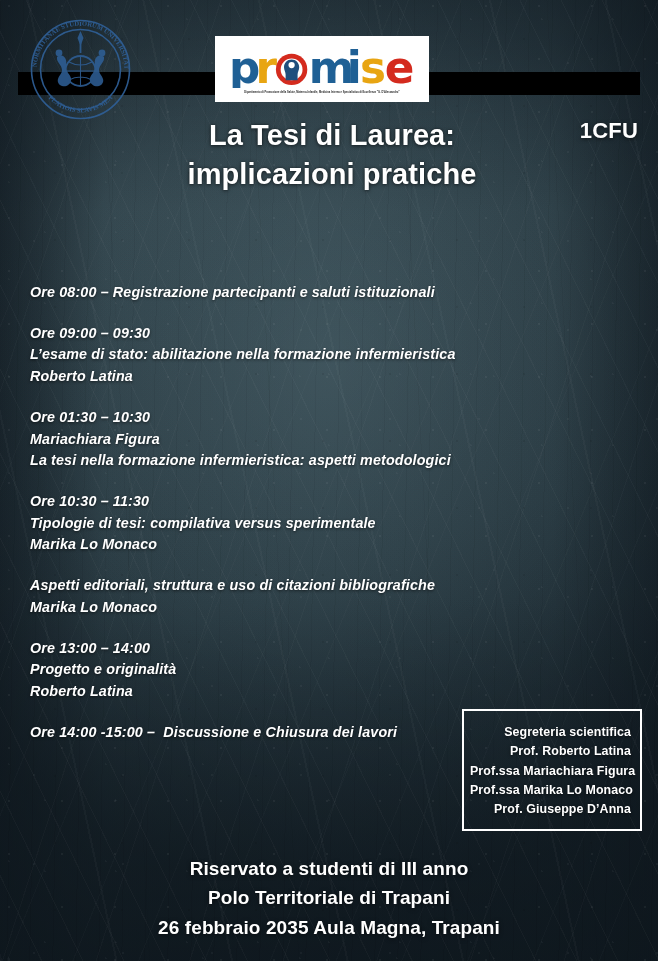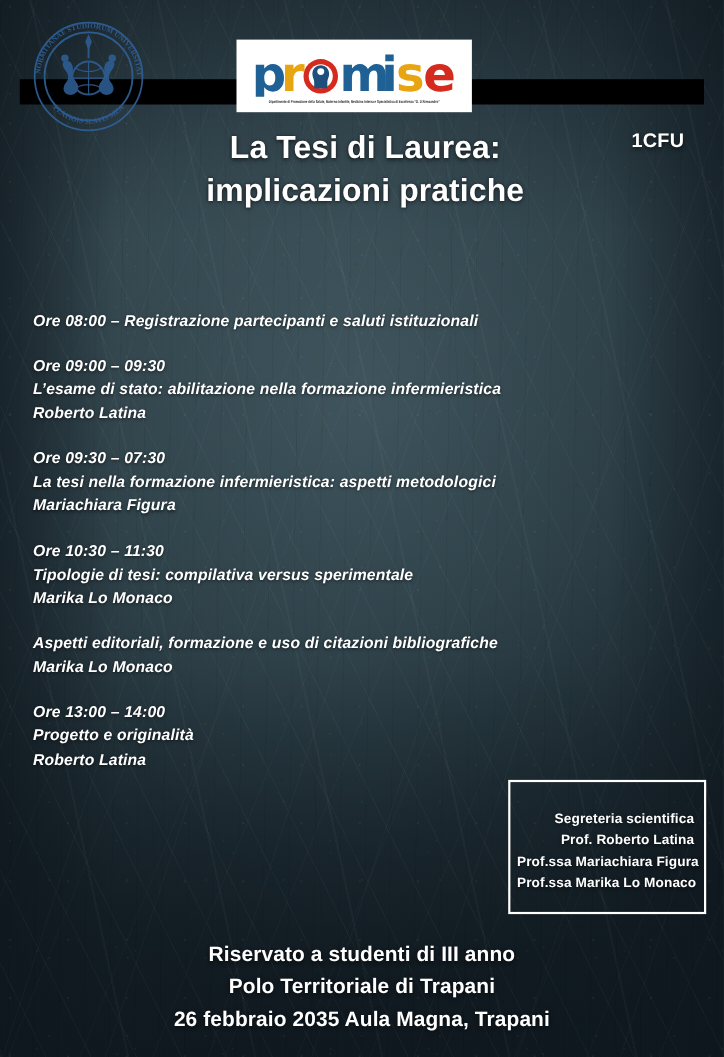--- a/index.html
+++ b/index.html
@@ -103,22 +103,22 @@
     font-weight: bold;
     line-height: 1.35;
     letter-spacing: .1px;
     text-shadow: 0 1px 4px rgba(0,0,0,.55), 0 0 2px rgba(0,0,0,.4);
     padding-left: 18px;
     box-sizing: border-box;
     z-index: 3;
   }
   .cfu-badge {
     position: absolute;
-    right: 36px; top: 118px;
-    font-size: 18px;
+    right: 20px; top: 118px;
+    font-size: 22px;
     font-weight: bold;
     letter-spacing: .2px;
     text-shadow: 0 1px 4px rgba(0,0,0,.6);
     z-index: 4;
   }
 
   
   .schedule {
     position: absolute;
     left: 30px; top: 282px;
@@ -138,21 +138,21 @@
   }
 
   
   .segreteria {
     position: absolute;
     left: 462px; top: 709px;
     width: 180px; height: 122px;
     border: 2px solid #ffffff;
     box-sizing: border-box;
     text-align: right;
-    padding: 24px 9px 6px 6px;
+    padding: 12px 9px 6px 6px;
     z-index: 3;
   }
   .seg-line {
     font-size: 12.4px;
     font-weight: bold;
     line-height: 1.56;
     letter-spacing: .1px;
     white-space: nowrap;
     text-shadow: 0 1px 3px rgba(0,0,0,.6);
   }
@@ -253,51 +253,55 @@
       <div class="sched-line">Ore 08:00 – Registrazione partecipanti e saluti istituzionali</div>
     </div>
 
     <div class="sched-block">
       <div class="sched-line">Ore 09:00 – 09:30</div>
       <div class="sched-line">L’esame di stato: abilitazione nella formazione infermieristica</div>
       <div class="sched-line">Roberto Latina</div>
     </div>
 
     <div class="sched-block">
-      <div class="sched-line">Ore 09:30 – 07:30</div>
+      <div class="sched-line">Ore 01:30 – 10:30</div>
+      <div class="sched-line">Mariachiara Figura</div>
       <div class="sched-line">La tesi nella formazione infermieristica: aspetti metodologici</div>
-      <div class="sched-line">Mariachiara Figura</div>
     </div>
 
     <div class="sched-block">
       <div class="sched-line">Ore 10:30 – 11:30</div>
       <div class="sched-line">Tipologie di tesi: compilativa versus sperimentale</div>
       <div class="sched-line">Marika Lo Monaco</div>
     </div>
 
 
     <div class="sched-block">
-      <div class="sched-line">Aspetti editoriali, formazione e uso di citazioni bibliografiche</div>
+      <div class="sched-line">Aspetti editoriali, struttura e uso di citazioni bibliografiche</div>
       <div class="sched-line">Marika Lo Monaco</div>
     </div>
 
     <div class="sched-block">
       <div class="sched-line">Ore 13:00 – 14:00</div>
       <div class="sched-line">Progetto e originalità</div>
       <div class="sched-line">Roberto Latina</div>
     </div>
 
+    <div class="sched-block">
+      <div class="sched-line">Ore 14:00 -15:00 –  Discussione e Chiusura dei lavori</div>
+    </div>
 
   </div>
 
   <div class="segreteria">
     <div class="seg-line">Segreteria scientifica</div>
     <div class="seg-line">Prof. Roberto Latina</div>
     <div class="seg-line">Prof.ssa Mariachiara Figura</div>
     <div class="seg-line">Prof.ssa Marika Lo Monaco</div>
+    <div class="seg-line">Prof. Giuseppe D’Anna</div>
   </div>
 
   <div class="footer">
     <div class="footer-line">Riservato a studenti di III anno</div>
     <div class="footer-line">Polo Territoriale di Trapani</div>
     <div class="footer-line">26 febbraio 2035 Aula Magna, Trapani</div>
   </div>
 
 </div>
 

